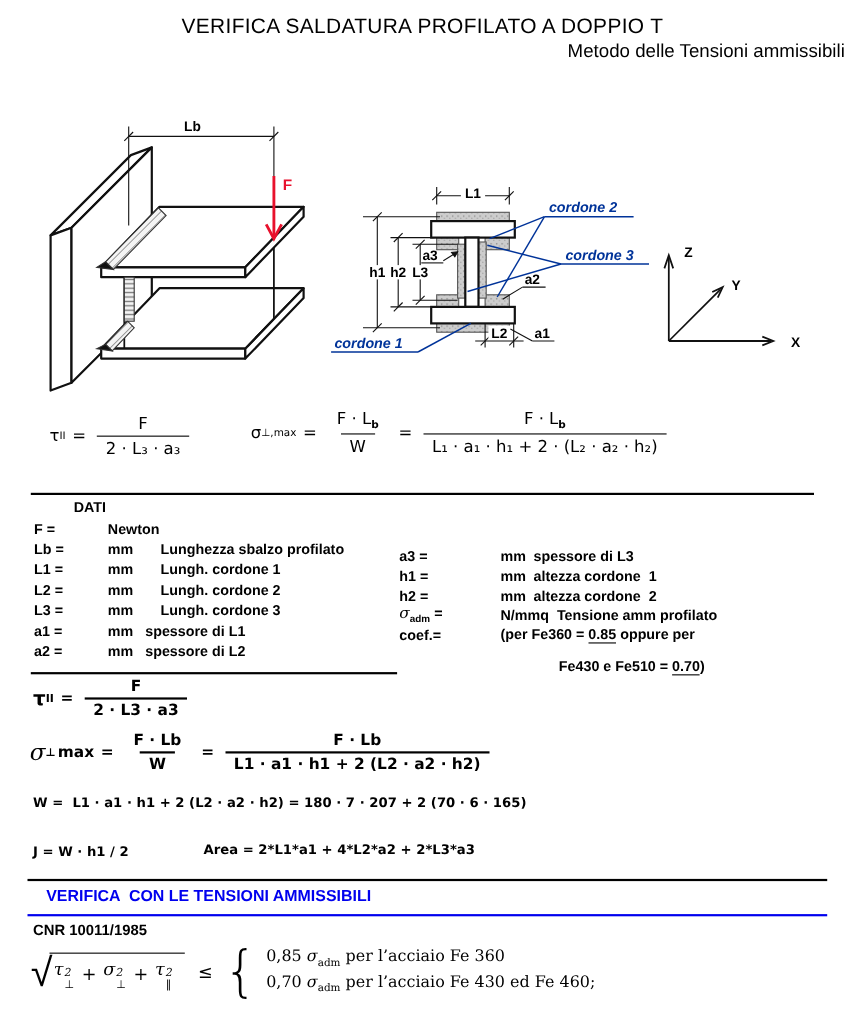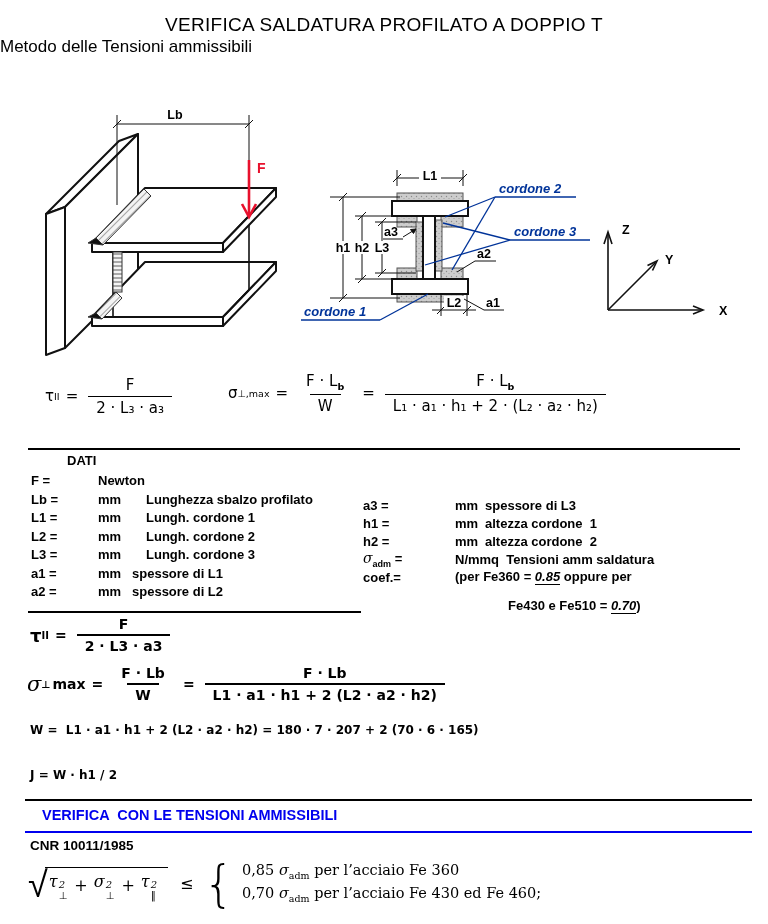--- a/index.html
+++ b/index.html
@@ -3,21 +3,21 @@
 <meta charset="utf-8">
 <style>
   html,body{margin:0;padding:0;background:#fff;}
   #page{position:relative;width:768px;height:924px;background:#fff;overflow:hidden;
         font-family:"Liberation Sans",sans-serif;color:#000;}
   .abs{position:absolute;}
   .pre{white-space:pre;}
 
   
   .title{left:0;top:14px;width:768px;text-align:center;font-size:19px;letter-spacing:.3px;}
-  .subtitle{left:0;top:37px;width:768px;text-align:left;font-size:17px;}
+  .subtitle{left:0;top:37px;width:768px;text-align:right;font-size:17px;}
 
   
   .rule{background:#000;height:2px;}
   .rule-blue{background:#0000EE;height:2px;}
 
   
   .formula{display:flex;align-items:center;font-family:"DejaVu Sans",sans-serif;font-size:15px;}
   .frac{display:inline-flex;flex-direction:column;align-items:center;vertical-align:middle;margin:0 4px;}
   .frac .num{padding:0 8px 2px 8px;}
   .frac .den{border-top:1.6px solid #000;padding:2px 8px 0 8px;}
@@ -28,21 +28,21 @@
   
   .dati-head{font-size:13px;font-weight:bold;margin-left:36px;}
   .drow{display:grid;grid-template-columns:67px 48px auto;height:18.5px;align-items:center;
         font-size:13px;font-weight:bold;}
   .drow span{white-space:pre;}
   .drow .tight{margin-left:-14px;}
   .drow-r{display:grid;grid-template-columns:92px 30px auto;height:18px;align-items:center;
         font-size:13px;font-weight:bold;}
   .drow-r span{white-space:pre;}
   .span2{grid-column:2/4;}
-  .usc{border-bottom:1.6px solid #000;display:inline-block;line-height:1;padding-bottom:1px;font-style:italic;}
+  .usc{border-bottom:1.6px solid #000;display:inline-block;line-height:1;padding-bottom:1px;}
   .sigma-sym{font-family:"DejaVu Serif",serif;font-style:italic;font-size:14px;font-weight:normal;}
   .sigma-sub{font-size:9px;font-weight:bold;}
 
   
   .formula2{display:flex;align-items:center;font-family:"DejaVu Sans",sans-serif;
             font-size:14px;font-weight:bold;}
   .formula2 .frac .den{border-top:2px solid #000;}
   .tau-big{font-size:18px;}
   .sigma-big{font-family:"DejaVu Serif",serif;font-style:italic;font-size:21px;font-weight:normal;}
   .formula2 sub{font-size:10px;}
@@ -314,21 +314,21 @@
         <span>mm</span>
         <span>altezza cordone  1</span>
       </div>
     <div class="drow-r">
         <span>h2 =</span>
         <span>mm</span>
         <span>altezza cordone  2</span>
       </div>
     <div class="drow-r">
       <span><span class="sigma-sym">σ</span><sub class="sigma-sub">adm</sub><span class="pre"> =</span></span>
-      <span class="span2">N/mmq  Tensioni amm saldatura</span>
+      <span class="span2">N/mmq  Tensione amm profilato</span>
     </div>
     <div class="drow-r">
       <span>coef.=</span>
       <span class="span2"><span class="pre">(per Fe360 = </span><span class="usc">0.85</span><span class="pre"> oppure per</span></span>
     </div>
     <div class="drow-r">
       <span></span>
       <span class="span2" style="padding-left:53px;margin-top:12px;"><span class="pre">Fe430 e Fe510 = </span><span class="usc">0.70</span><span class="pre">)</span></span>
     </div>
   </div>
@@ -357,20 +357,21 @@
     <span class="eq">=</span>
     <span class="frac">
       <span class="num pre">F · Lb</span>
       <span class="den pre">L1 · a1 · h1 + 2 (L2 · a2 · h2)</span>
     </span>
   </div>
 
   <div class="abs calc-line" style="left:30px;top:723px;">W =  L1 · a1 · h1 + 2 (L2 · a2 · h2) = 180 · 7 · 207 + 2 (70 · 6 · 165)</div>
   <div class="abs" style="left:30px;top:765px;width:700px;">
     <span class="calc-line">J = W · h1 / 2</span>
+    <span class="calc-line abs" style="left:155px;top:0;">Area = 2*L1*a1 + 4*L2*a2 + 2*L3*a3</span>
   </div>
 
   <div class="abs rule" style="left:25px;top:799px;width:727px;"></div>
   <div class="abs ver-head" style="left:30px;top:807px;margin-left:12px;">VERIFICA  CON LE TENSIONI AMMISSIBILI</div>
   <div class="abs rule-blue" style="left:25px;top:831px;width:727px;"></div>
   <div class="abs cnr" style="left:30px;top:838px;">CNR 10011/1985</div>
 
   <div class="abs radic" style="left:28px;top:855px;height:56px;">
     <span class="sqrt-sign">√</span>
     <span class="radicand">

